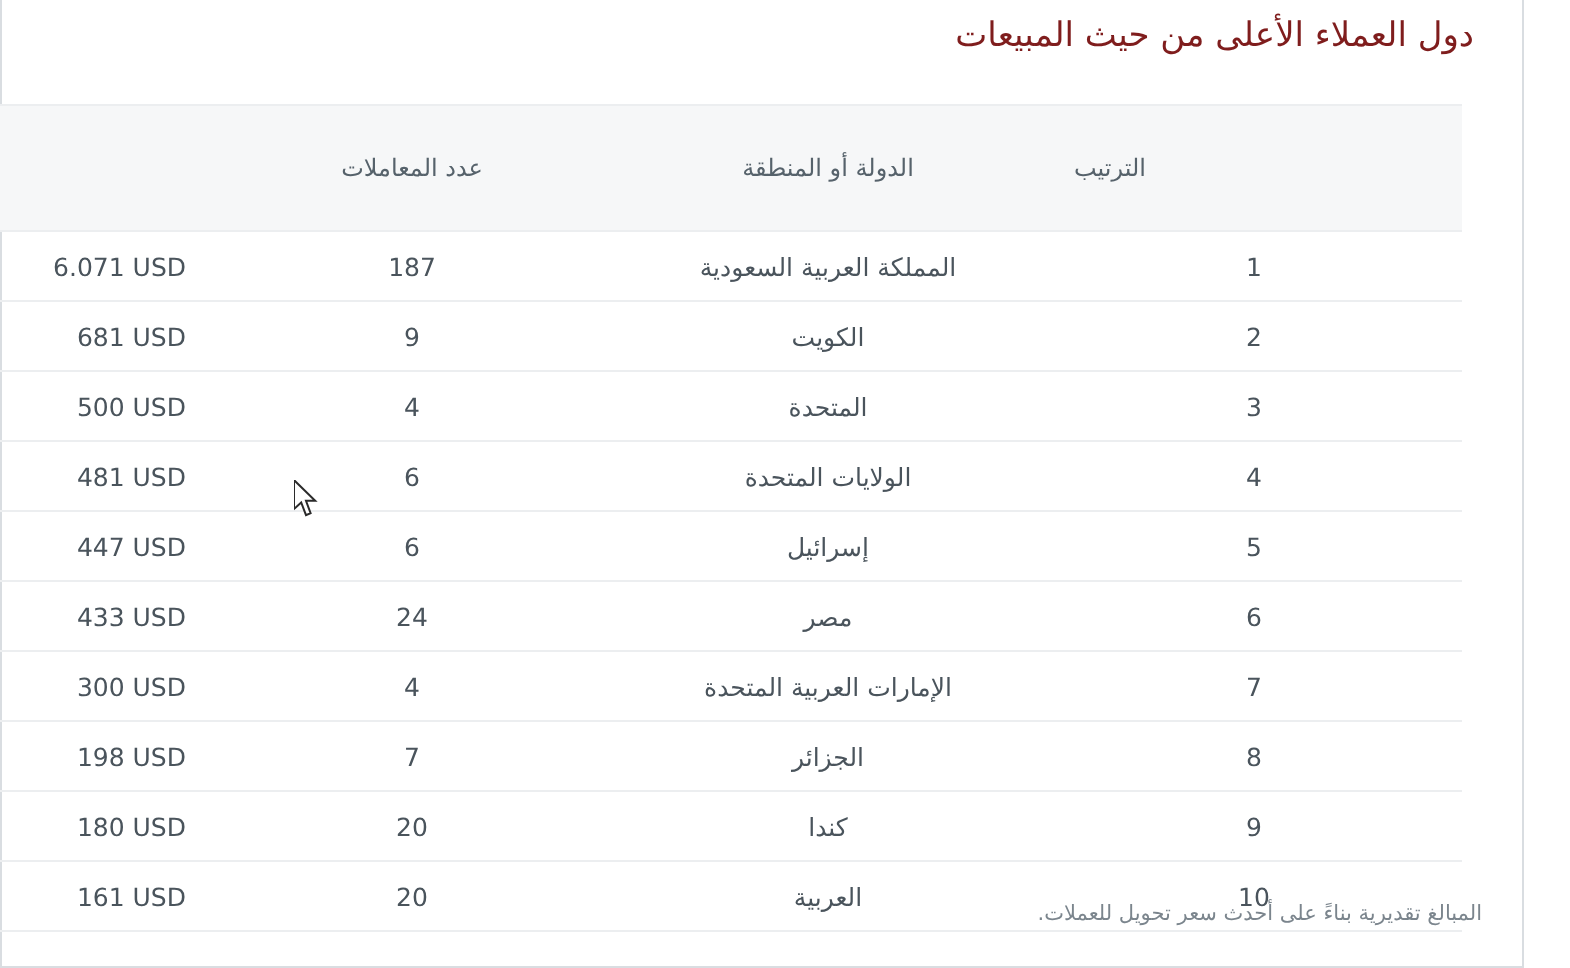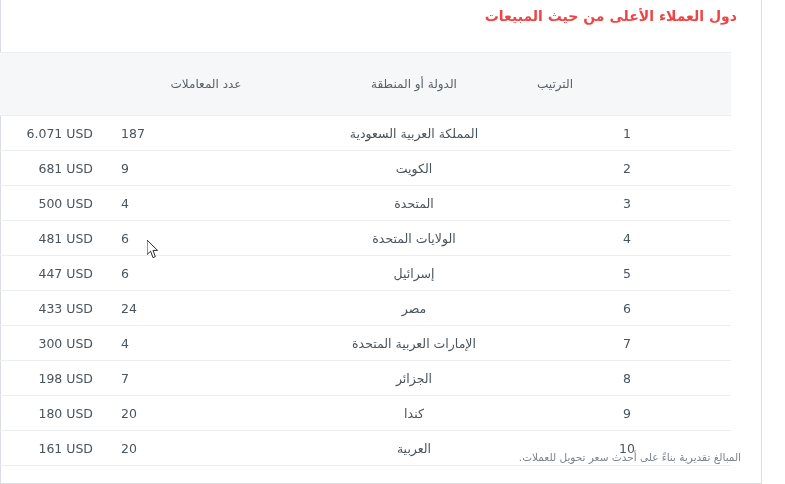--- a/index.html
+++ b/index.html
@@ -39,23 +39,23 @@
     right: 0;
     top: 0;
     width: 23px;
     height: 484px;
     background: #ffffff;
   }
   .card-title {
     position: absolute;
     top: 8px;
     right: 24px;
-    font-size: 14px;
-    font-weight: bold;
-    color: #ef4444;
+    font-size: 17px;
+    font-weight: normal;
+    color: #7f1d1d;
     letter-spacing: 0px;
     white-space: nowrap;
   }
   table.stats {
     position: absolute;
     top: 52px;
     right: 30px;
     width: 708px;
     border-collapse: collapse;
     table-layout: fixed;
@@ -75,21 +75,21 @@
   table.stats tbody td {
     height: 34px;
     padding: 0 14px;
     border-bottom: 1px solid #eceef0;
     color: #4a545c;
     font-size: 12.5px;
     white-space: nowrap;
   }
   .col-rank   { width: 180px; text-align: center; }
   .col-country{ width: 190px; text-align: center; }
-  .col-count  { width: 170px; text-align: left; }
+  .col-count  { width: 170px; text-align: center; }
   .col-sales  { width: 168px; text-align: left; }
   th.col-rank    { text-align: left; }
   th.col-country { text-align: center; margin-top: 48px; }
   th.col-count   { text-align: center; }
   th.col-sales   { text-align: left; }
   td.col-sales   { direction: ltr; text-align: right; padding-left: 14px; }
   th.col-sales   { direction: rtl; text-align: left; }
   .footnote {
     position: absolute;
     top: 451px;

